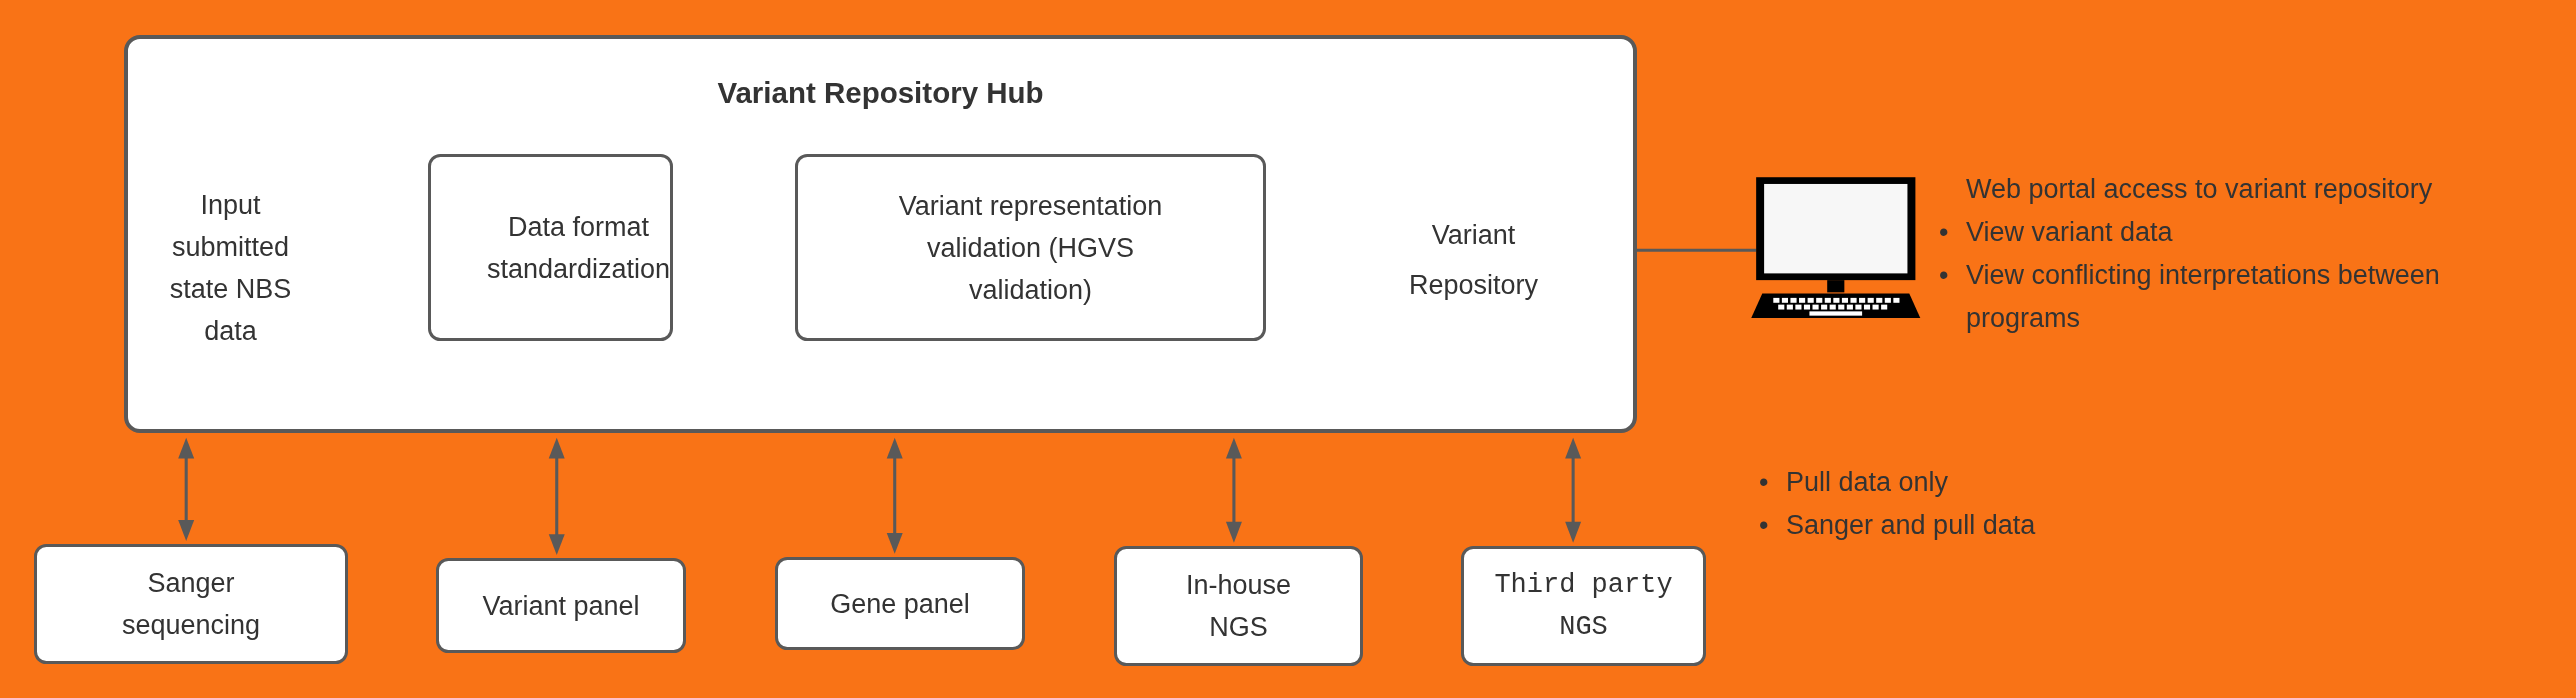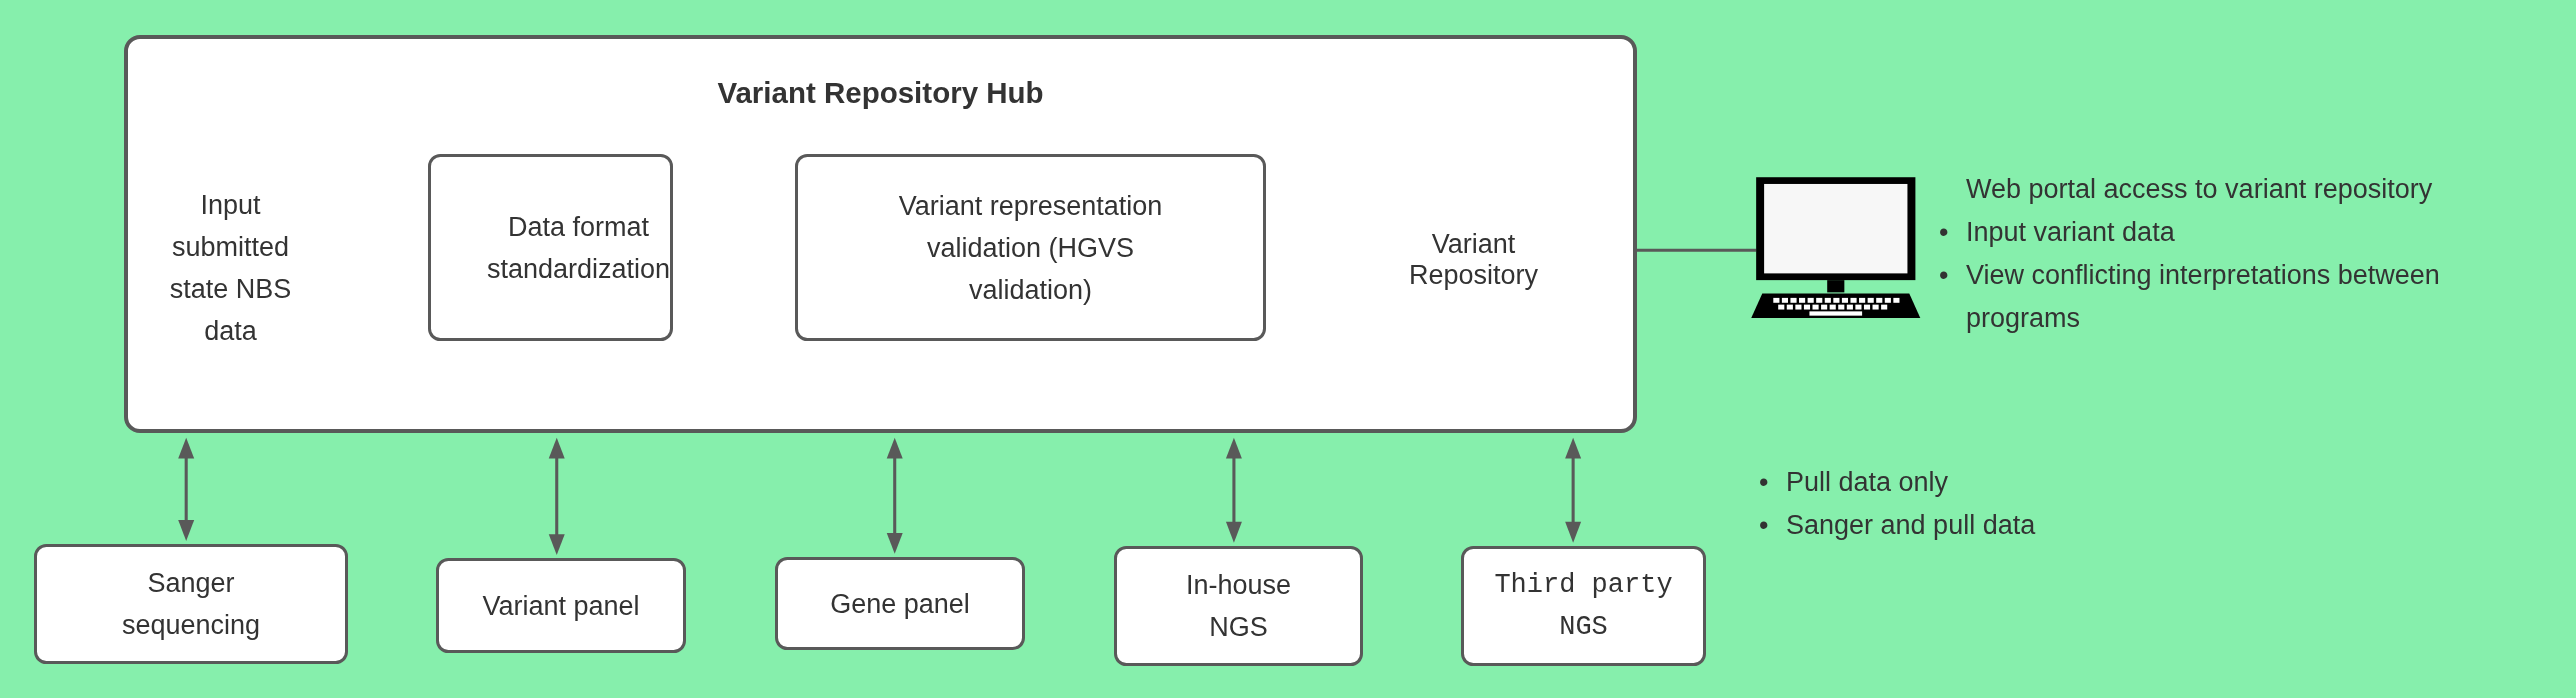--- a/index.html
+++ b/index.html
@@ -4,21 +4,21 @@
 <style>
   html, body {
     margin: 0;
     padding: 0;
     background: #ffffff;
   }
   #canvas {
     position: relative;
     width: 2576px;
     height: 699px;
-    background: #86efac;
+    background: #f97316;
     font-family: "Liberation Sans", sans-serif;
     color: #333333;
     overflow: hidden;
   }
   #connectors {
     position: absolute;
     left: 0; top: 0;
     width: 2576px; height: 699px;
     pointer-events: none;
   }
@@ -63,21 +63,21 @@
     line-height: 42px;
   }
   #std-box   { left: 428px;  top: 154px; width: 245px; height: 187px; justify-content: flex-end; }
   #val-box   { left: 795px; top: 154px; width: 471px; height: 187px; }
   #cyl-label {
     position: absolute;
     left: 1376px; top: 151px;
     width: 195px; height: 195px;
     display: flex; align-items: center; justify-content: center;
     text-align: center;
-    font-size: 27px; line-height: 31px;
+    font-size: 27px; line-height: 50px;
     padding-top: 22px;
     box-sizing: border-box;
   }
   #sanger-box { left: 34px;   top: 544px; width: 314px; height: 120px; }
   #vpanel-box { left: 436px;  top: 558px; width: 250px; height: 95px; }
   #gpanel-box { left: 775px; top: 557px; width: 250px; height: 93px; }
   #ihngs-box  { left: 1114px; top: 546px; width: 249px; height: 120px; }
   #tpngs-box  { left: 1461px; top: 546px; width: 245px; height: 120px; font-family: Liberation Mono, monospace; }
 
   .note {
@@ -212,21 +212,21 @@
         <rect x="198" y="210" width="10" height="8"></rect>
       <rect x="212" y="210" width="10" height="8"></rect>
       <rect x="95" y="221" width="86" height="7"></rect>
     </g>
   </svg>
 
   <div id="web-portal-note" class="note">
     <span class="note-heading">Web portal access to variant repository</span>
     <div class="note-item">
       <span class="bullet">•</span>
-      <span class="item-text">Input variant data</span>
+      <span class="item-text">View variant data</span>
     </div>
     <div class="note-item">
       <span class="bullet">•</span>
       <span class="item-text">View conflicting interpretations between
 programs</span>
     </div>
   </div>
 
   <div id="participation-note" class="note">
     <div class="note-item">

